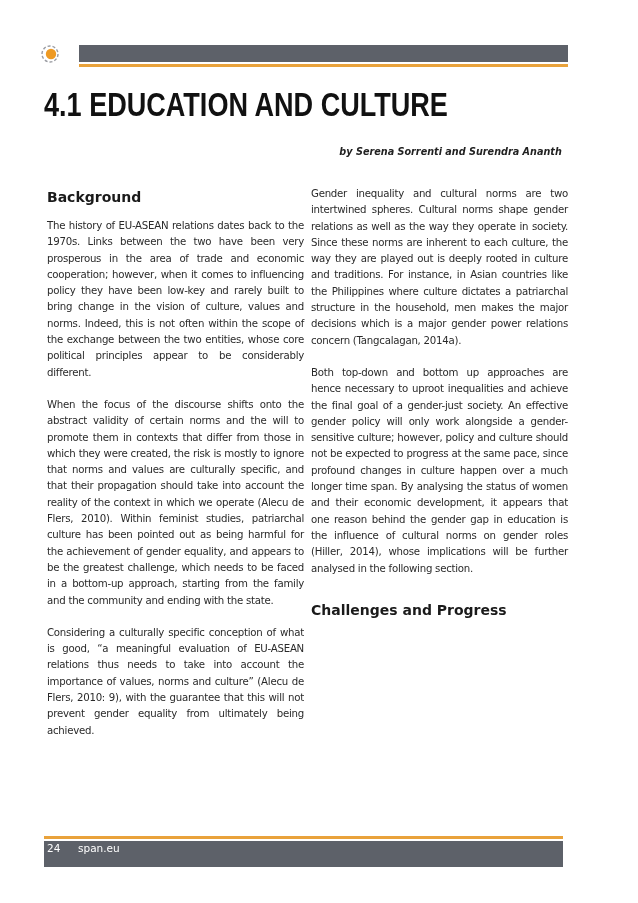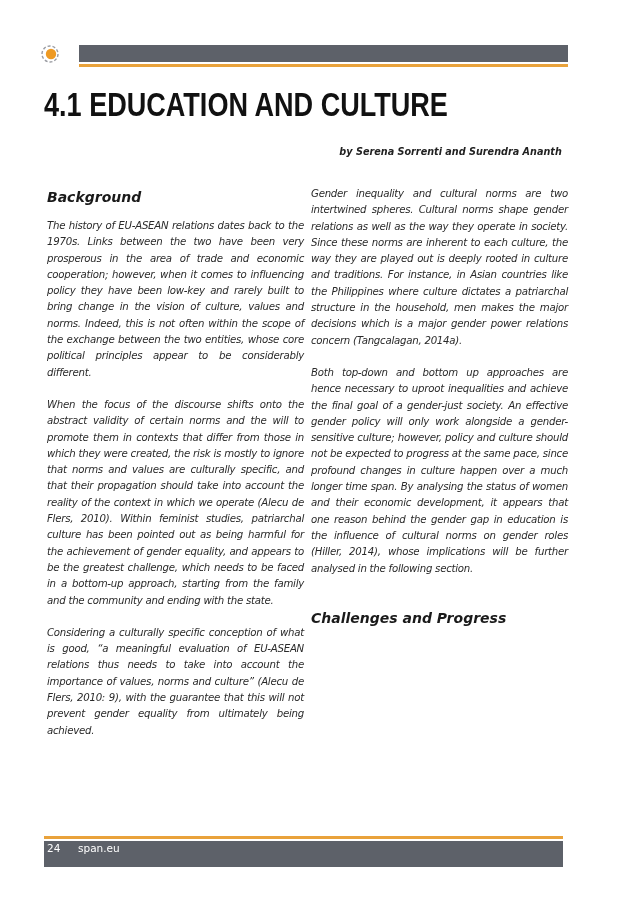--- a/index.html
+++ b/index.html
@@ -2,26 +2,26 @@
 <html><head>
 <meta charset="utf-8">
 <style>
   html, body { margin:0; padding:0; background:#ffffff; }
   body { width:638px; height:903px; position:relative; overflow:hidden; font-family:"DejaVu Sans", sans-serif; color:#222; }
   .logo { position:absolute; left:40px; top:44px; width:20px; height:20px; }
   .hdr-gray { position:absolute; left:79px; top:45px; width:489px; height:17px; background:#5d6169; }
   .hdr-orange { position:absolute; left:79px; top:64px; width:489px; height:3px; background:#e9a23b; }
   .title { position:absolute; left:44px; top:86px; font-family:"Liberation Sans", sans-serif; font-weight:bold; font-size:33px; letter-spacing:0px; color:#111; transform:scaleX(0.82); transform-origin:left top; white-space:nowrap; }
   .byline { position:absolute; right:76px; top:145px; font-family:"DejaVu Sans", sans-serif; font-style:italic; font-weight:bold; font-size:10.5px; color:#222; transform:scaleX(0.92); transform-origin:right top; white-space:nowrap; }
-  .col { position:absolute; top:188px; width:257px; font-size:10.2px; line-height:16.3px; text-align:justify; color:#2a2a2a;font-style:italic; }
+  .col { position:absolute; top:188px; width:257px; font-size:10.2px; line-height:16.3px; text-align:justify; color:#2a2a2a; }
   .col.left { left:47px; }
   .col.right { left:311px; top:186px; }
   .col h2 { font-family:"DejaVu Sans", sans-serif; font-weight:bold; font-size:14px; margin:0 0 12px 0; color:#1a1a1a; line-height:18px; }
   .col p { margin:0 0 16px 0; letter-spacing:-0.25px; }
-  .col .h2-right { margin-top:32px; }
+  .col .h2-right { margin-top:24px; }
   .ftr-orange { position:absolute; left:44px; top:836px; width:519px; height:3px; background:#e9a23b; }
   .ftr-gray { position:absolute; left:44px; top:841px; width:519px; height:26px; background:#5d6169; color:#fff; font-size:10.5px; line-height:15px; }
   .ftr-gray .pg { position:absolute; left:3px; top:0; }
   .ftr-gray .site { position:absolute; left:34px; top:0; }
 </style>
 </head>
 <body>
 
 <div class="logo">
   <svg width="20" height="20" viewBox="0 0 20 20">

